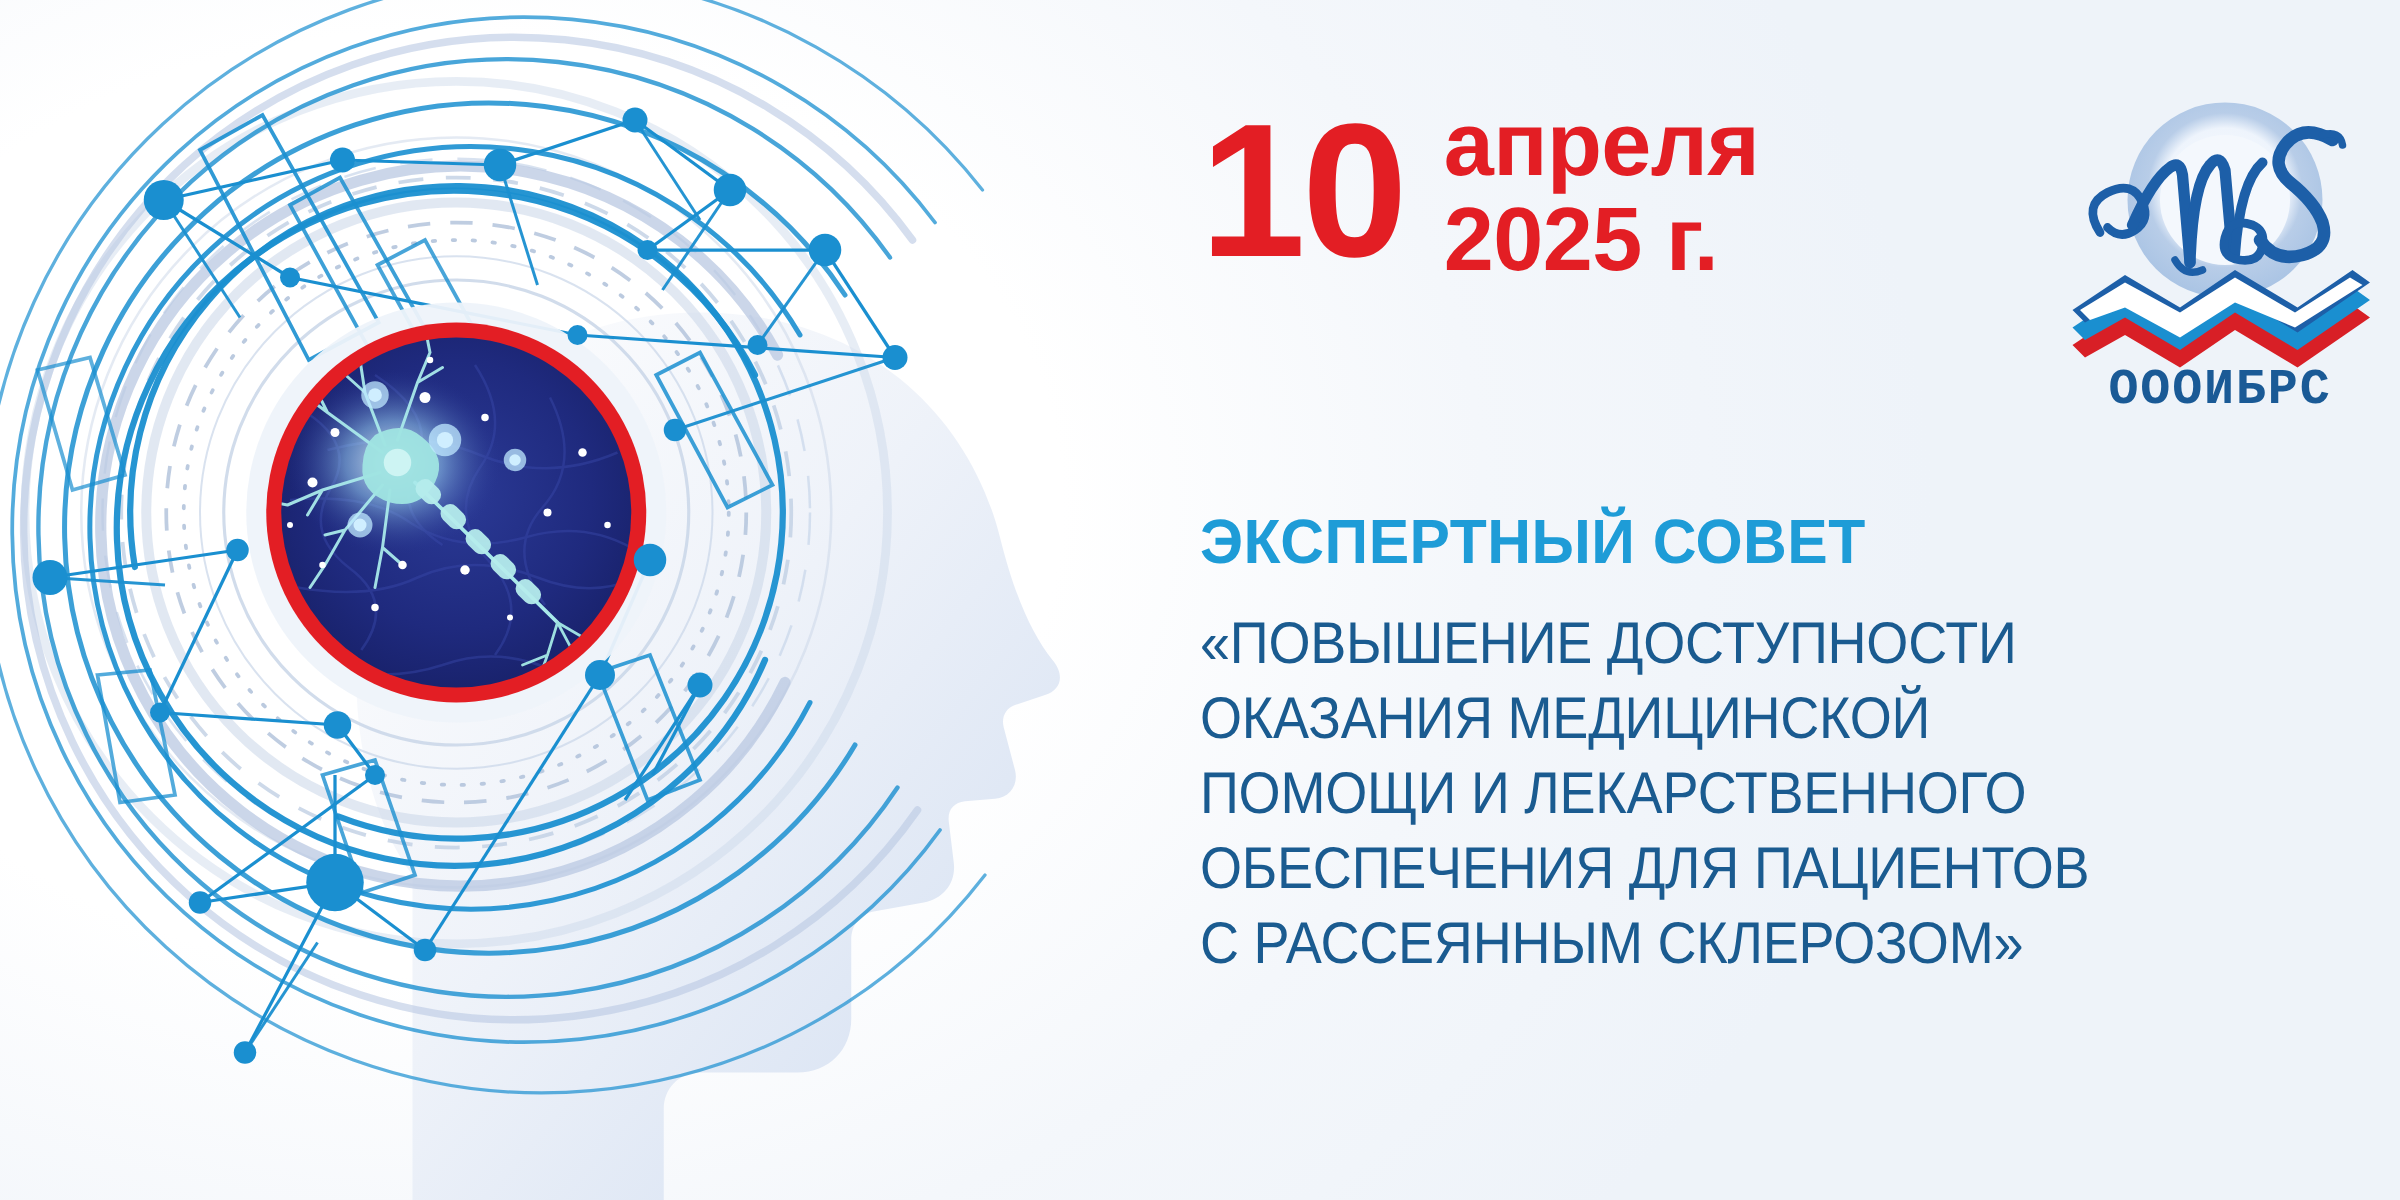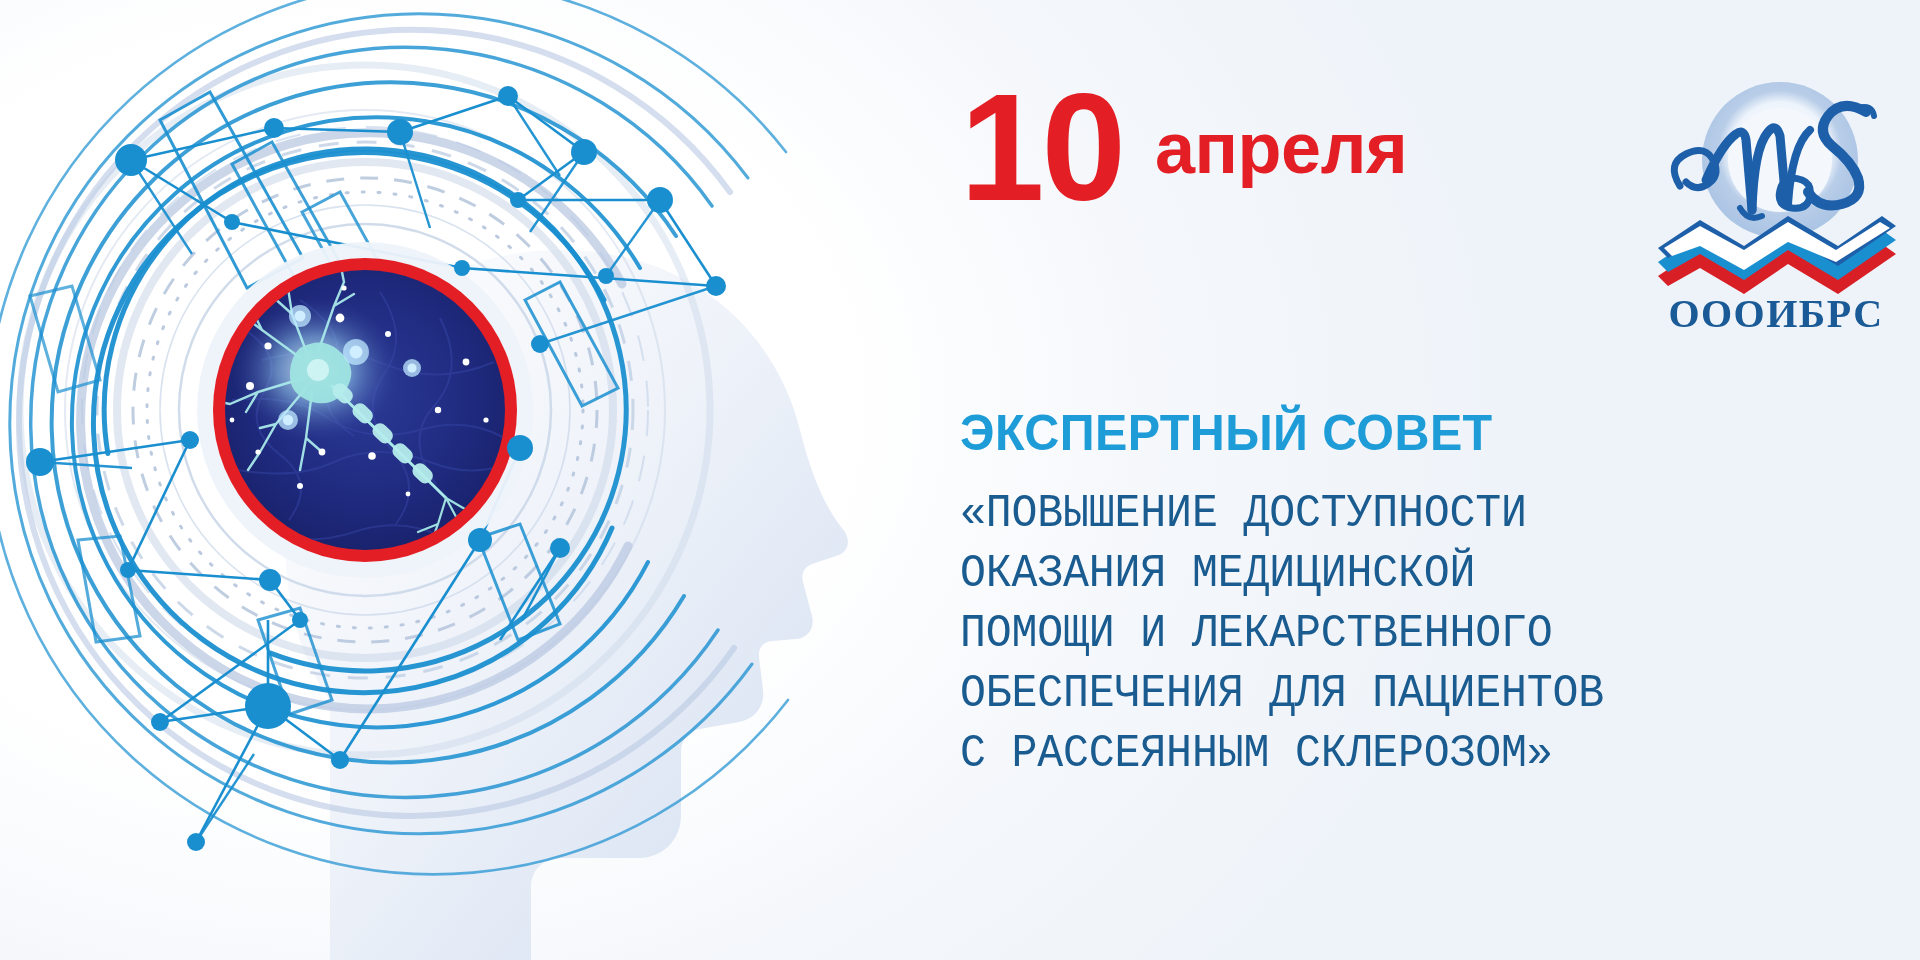--- a/index.html
+++ b/index.html
@@ -75,21 +75,21 @@
     width: 250px;
     height: 250px;
   }
   #logo svg { display: block; width: 250px; height: 250px; }
   .logo-acronym {
     position: absolute;
     right: 14px;
     top: 290px;
     width: 260px;
     text-align: center;
-    font-family: Liberation Serif, serif;
+    font-family: Liberation Mono, monospace;
     font-weight: bold;
     font-size: 40px;
     letter-spacing: 1.5px;
     color: #1a5a96;
   }
 
   .heading {
     position: absolute;
     left: 20px;
     top: 404px;
@@ -101,21 +101,21 @@
     white-space: nowrap;
     transform: scaleX(0.97);
     transform-origin: left center;
   }
 
   .subtitle {
     position: absolute;
     left: 20px;
     top: 484px;
     width: 950px;
-    font-family: Liberation Mono, monospace;
+    font-family: Liberation Sans, sans-serif;
     font-weight: normal;
     font-size: 47px;
     line-height: 60px;
     color: #1a5b90;
     letter-spacing: -0.2px;
   }
   .subtitle .ln {
     display: block;
     white-space: nowrap;
     transform: scaleX(0.92);
@@ -349,20 +349,21 @@
       </g>
     </svg>
   </div>
 
   <div id="content">
 
     <div class="date-row">
       <div class="date-day">10</div>
       <div class="date-mono">
         <span>апреля</span>
+        <span>2025 г.</span>
       </div>
     </div>
 
     <div id="logo">
       <svg viewBox="0 0 250 250" xmlns="http://www.w3.org/2000/svg">
         <defs>
           <radialGradient id="discGrad" cx="50%" cy="45%" r="55%">
             <stop offset="0%" stop-color="#fbfdff"></stop>
             <stop offset="58%" stop-color="#eef4fc"></stop>
             <stop offset="72%" stop-color="#b8cde8"></stop>

